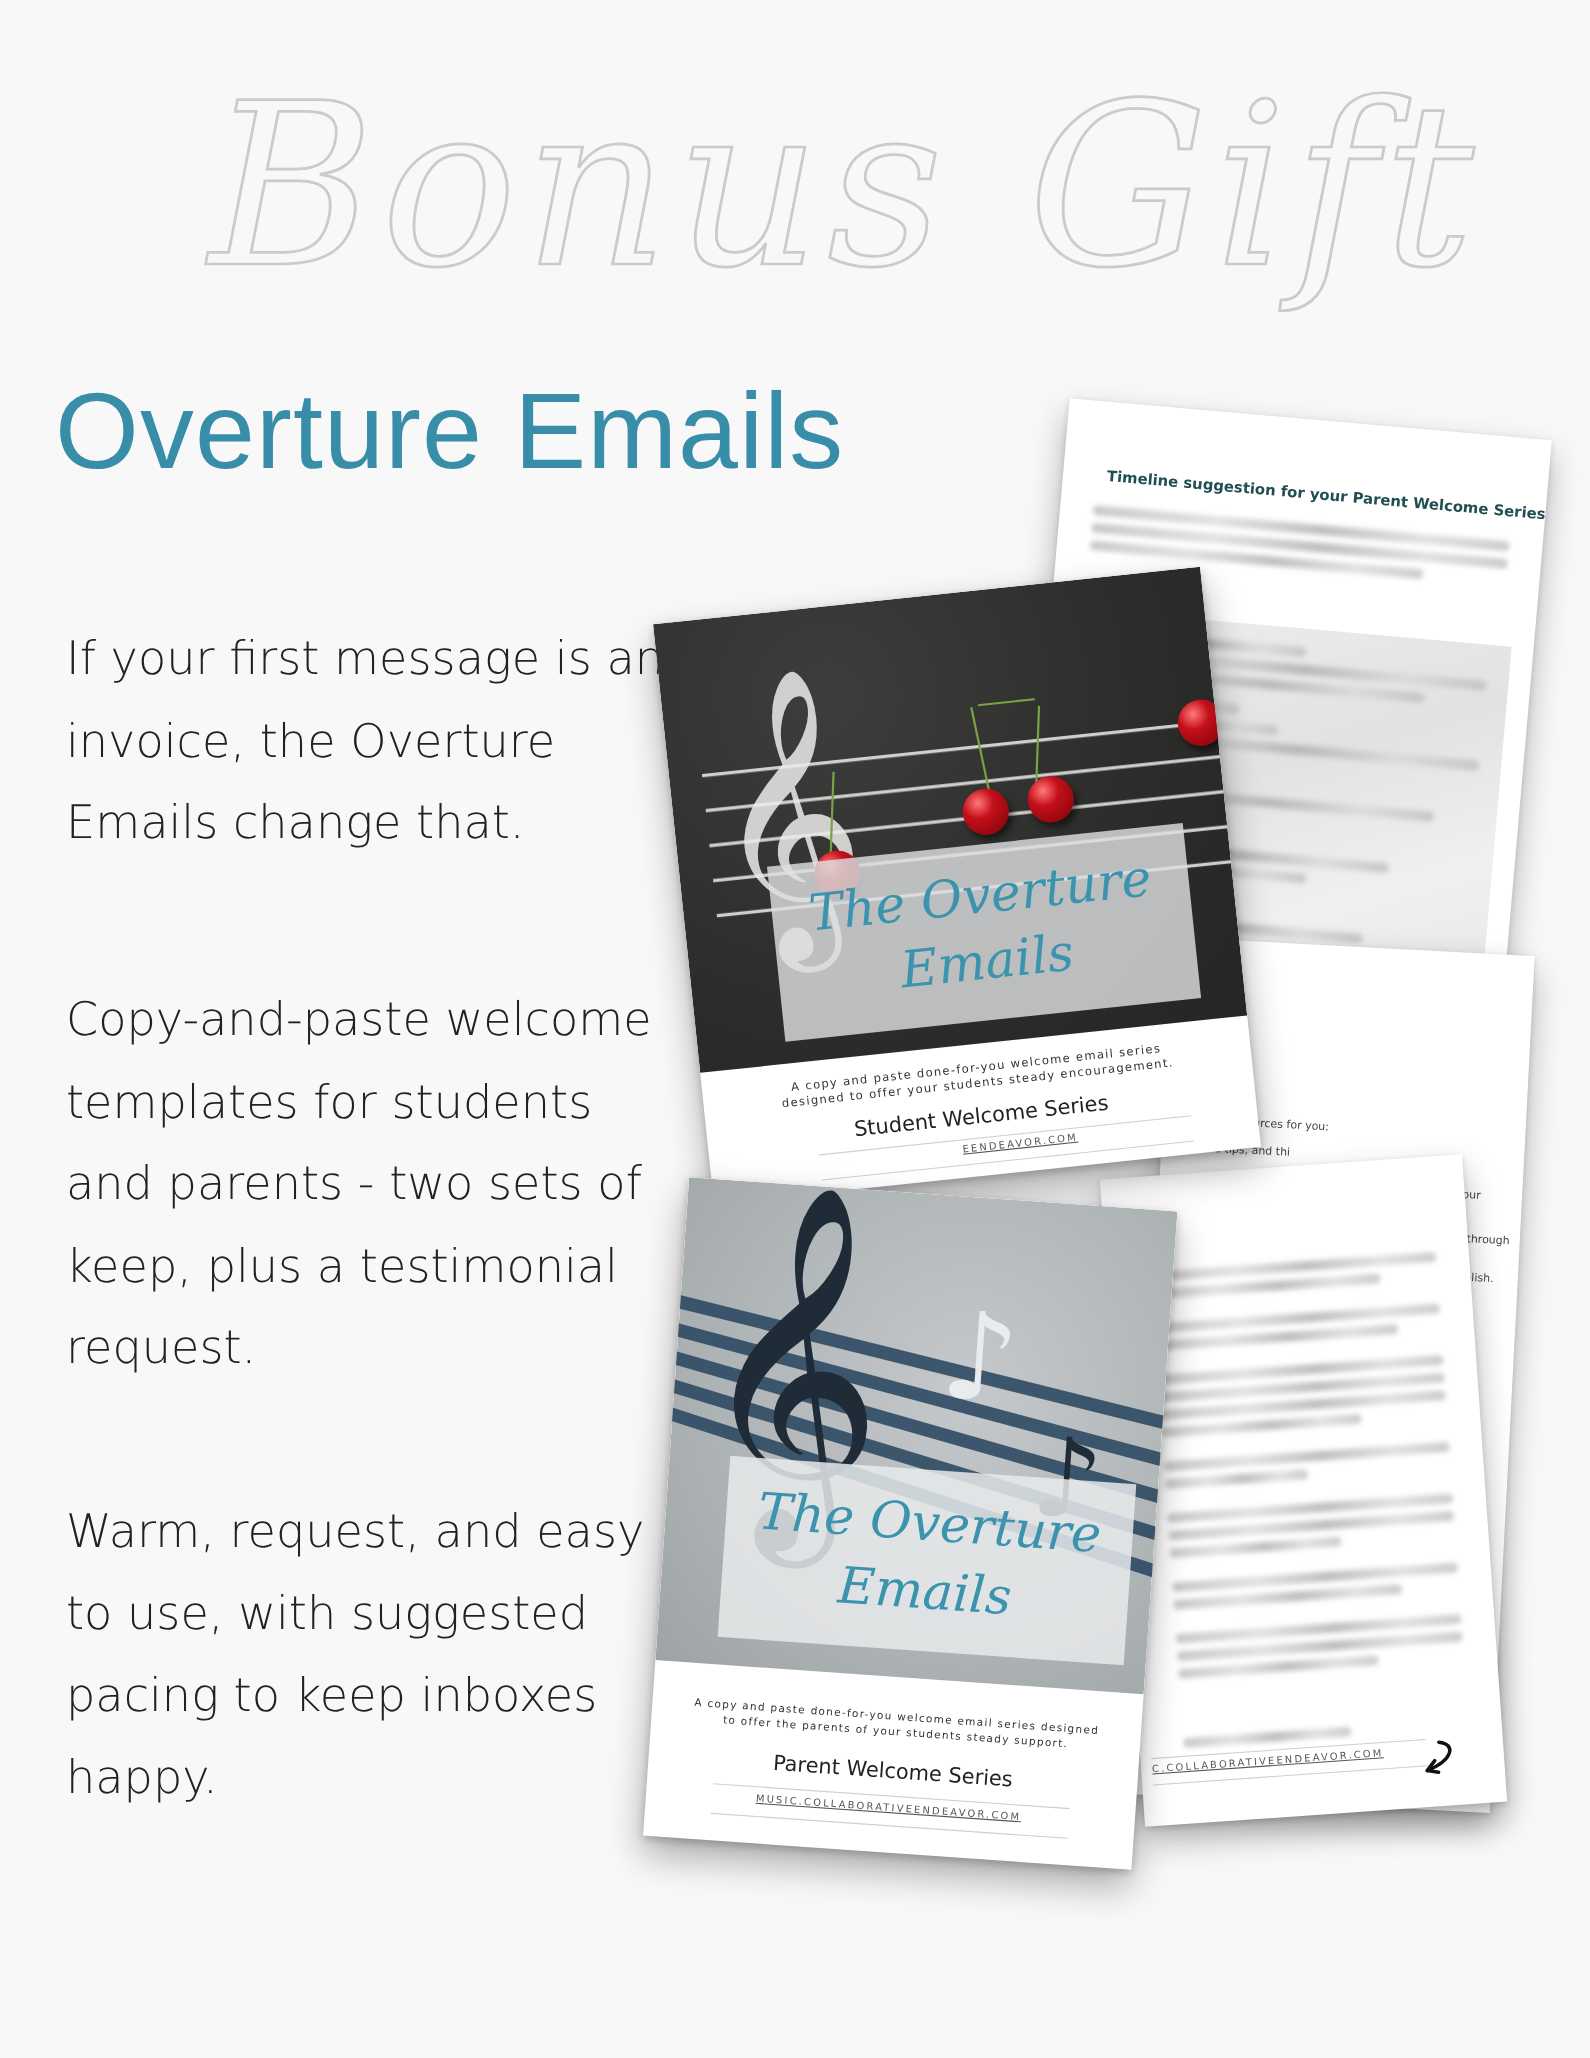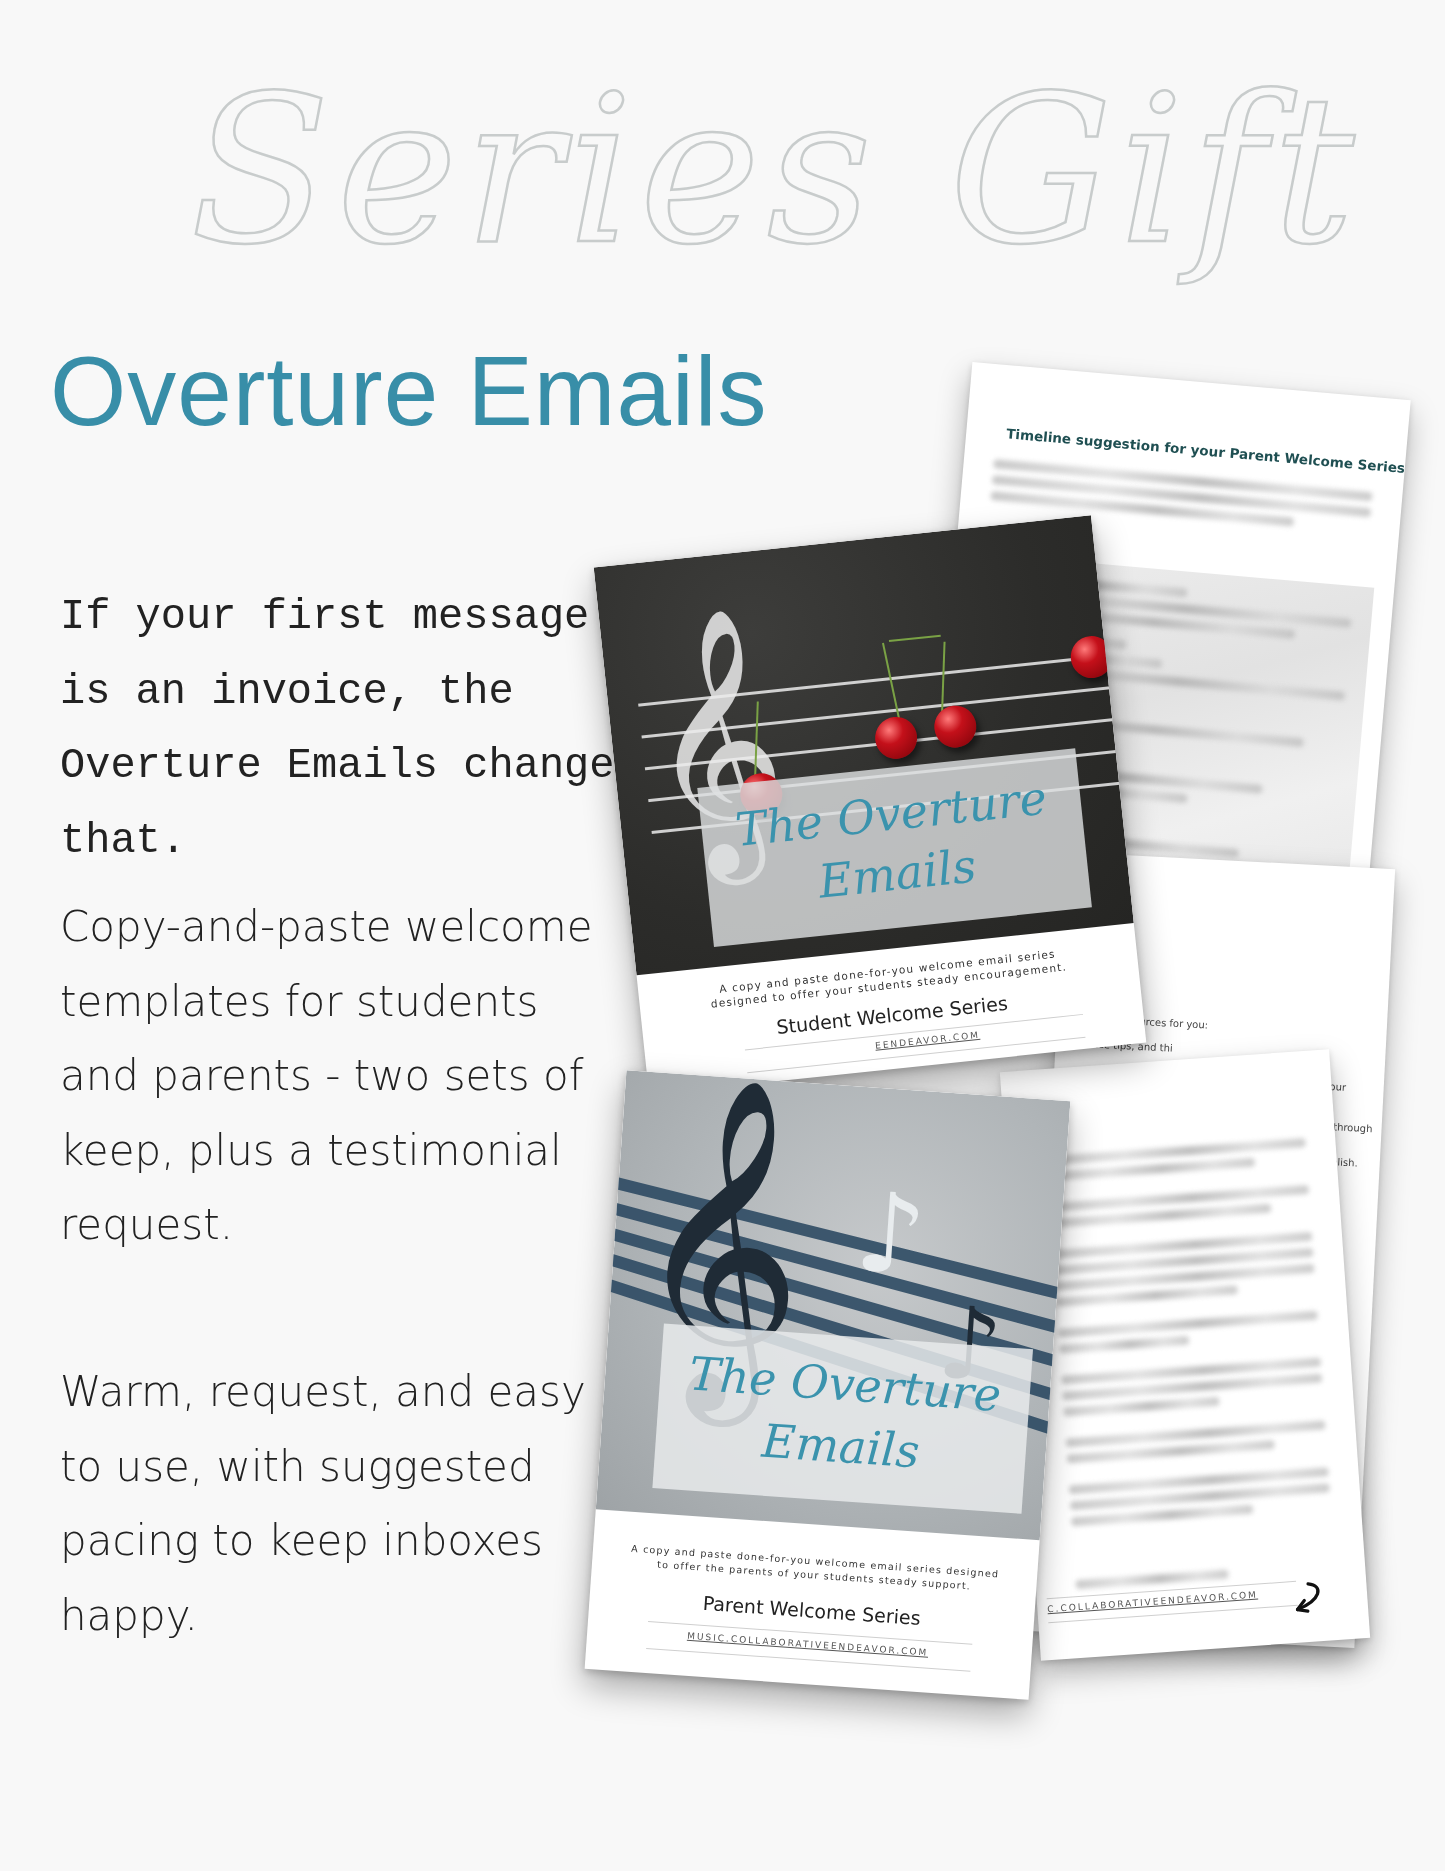--- a/index.html
+++ b/index.html
@@ -37,21 +37,21 @@
     .copy {
       position: absolute;
       left: 60px;
       width: 560px;
       font-family: "DejaVu Sans", sans-serif;
       font-size: 42px;
       line-height: 74.5px;
       color: #222;
       font-weight: 300;
     }
-    .p1 { top: 580px; font-family: Liberation Mono, monospace; }
+    .p1 { top: 562px; }
     .p2 { top: 890px; }
     .p3 { top: 1355px; }
 
     
     .page {
       position: absolute;
       background: #fff;
       box-shadow: 0 14px 30px rgba(0,0,0,0.28), 0 2px 6px rgba(0,0,0,0.15);
       overflow: hidden;
     }
@@ -161,21 +161,21 @@
       font-size: 19px; color: #222;
     }
     .arrow-icon {
       position: absolute; left: 1288px; top: 1580px;
       width: 40px; height: 36px; transform: rotate(-8deg);
     }
   </style>
 </head>
 <body>
 
-<div class="script-title">Series Gift</div>
+<div class="script-title">Bonus Gift</div>
 <h1 class="product-title">Overture Emails</h1>
 
 <p class="copy p1">If your first message is an invoice, the Overture Emails change that.</p>
 <p class="copy p2">Copy-and-paste welcome templates for students and parents - two sets of keep, plus a testimonial request.</p>
 <p class="copy p3">Warm, request, and easy to use, with suggested pacing to keep inboxes happy.</p>
 
 <div class="page page-timeline">
   <div class="timeline-heading">Timeline suggestion for your Parent Welcome Series</div>
   <div class="blur-lines" style="top:88px;">
     <div class="blur-line"></div>

